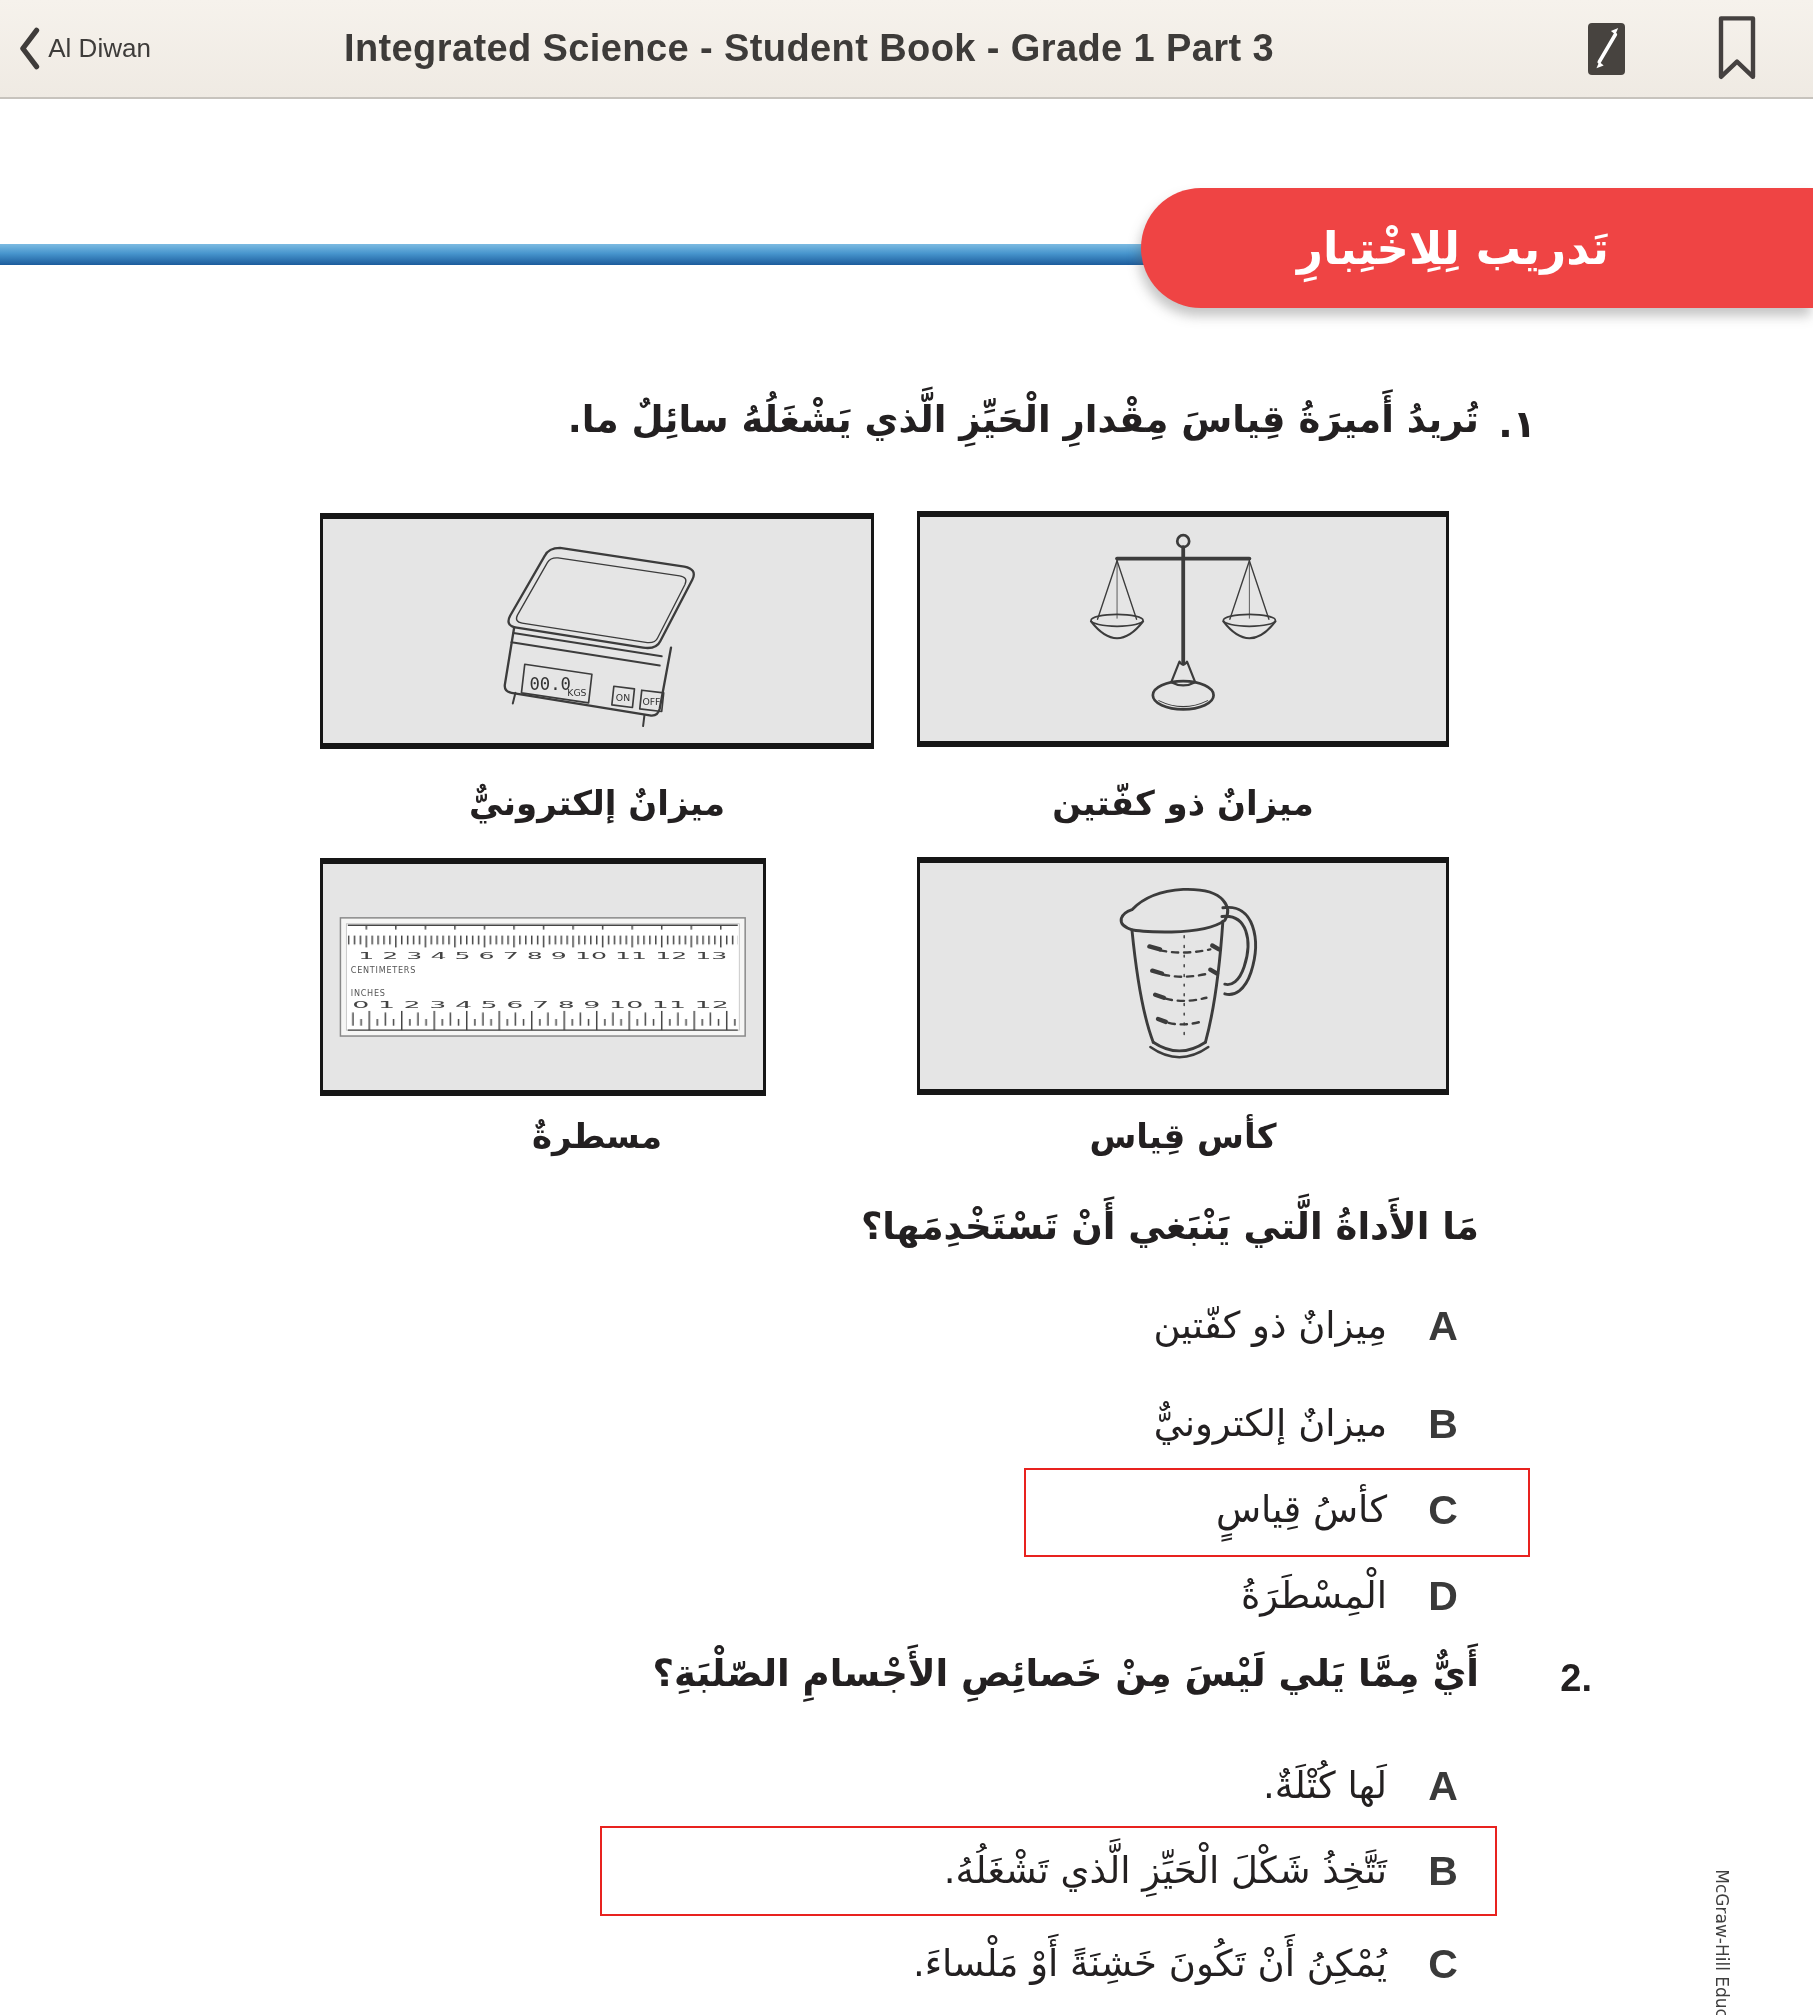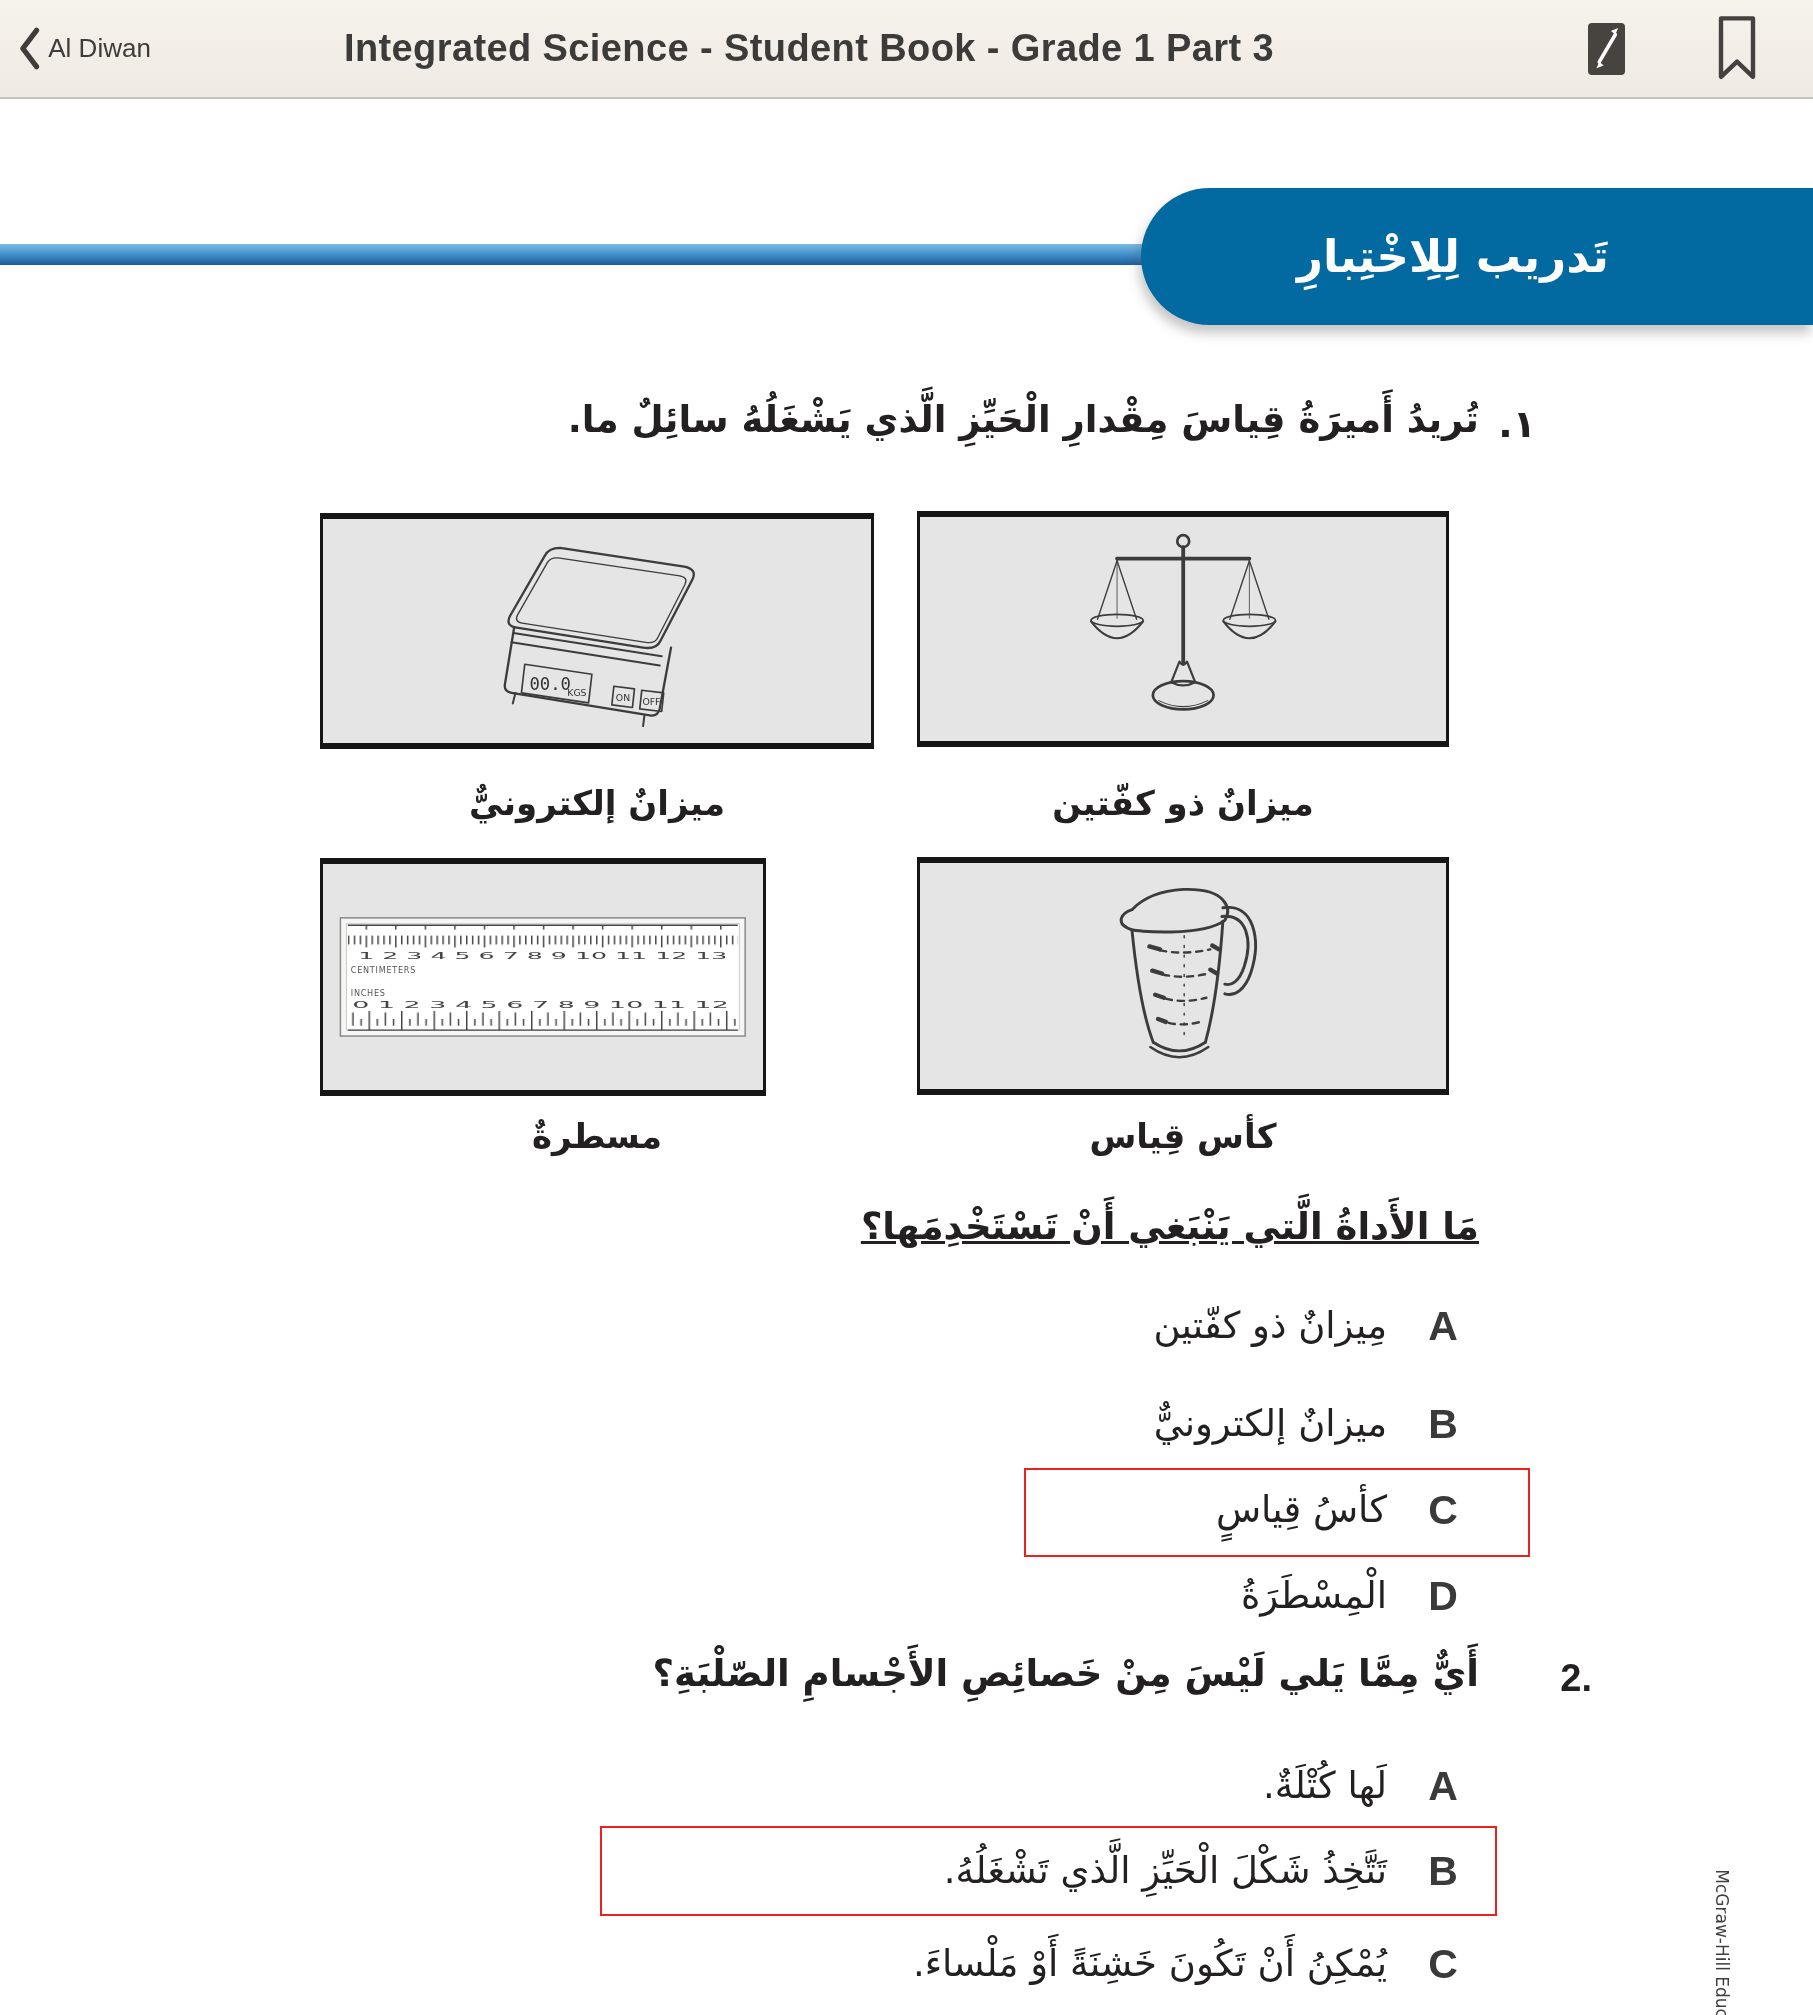--- a/index.html
+++ b/index.html
@@ -14,21 +14,21 @@
   .back-label{font-family:"Liberation Sans",sans-serif;font-size:26px;color:#3e3c3a;}
   .title{position:absolute;left:0;top:0;width:1618px;height:97px;display:flex;align-items:center;justify-content:center;
     font-family:"Liberation Sans",sans-serif;font-weight:bold;font-size:38px;color:#3d3b39;letter-spacing:0.4px;}
   .pen-btn{position:absolute;left:1588px;top:23.4px;width:37px;height:52px;background:#47433f;border-radius:4px;
     display:flex;align-items:center;justify-content:center;}
   .bm-top{position:absolute;left:1717px;top:14.5px;width:40px;height:66px;display:flex;align-items:center;justify-content:center;}
 
   
   .blue-rule{position:absolute;left:0;top:244px;width:1185px;height:21px;z-index:1;
     background:linear-gradient(180deg,#7cbbe2 0%,#4795cd 45%,#1c5c9c 100%);}
-  .banner{position:absolute;left:1141px;top:188px;width:672px;height:137px;background:#0369a1;
+  .banner{position:absolute;left:1141px;top:188px;width:672px;height:120px;background:#ef4444;
     border-radius:69px 0 0 69px;z-index:2;display:flex;align-items:center;justify-content:center;
     padding-right:48px;box-sizing:border-box;direction:rtl;color:#ffffff;font-weight:bold;font-size:45px;
     box-shadow:-2.4px 8px 11.3px rgba(90,90,90,.35);}
 
   
   .qnum{position:absolute;font-size:38px;font-weight:bold;color:#232021;direction:rtl;white-space:nowrap;line-height:1.4;}
   .qnum-latin{font-family:"Liberation Sans",sans-serif;}
   .qtext{position:absolute;font-size:37px;font-weight:bold;color:#232021;direction:rtl;white-space:nowrap;line-height:1.5;}
 
   .imgbox{position:absolute;border-style:solid;border-color:#161616;border-width:6.4px 3.6px;box-sizing:border-box;
@@ -155,21 +155,21 @@
     <path d="M148,212 Q192,222 242,210" class="ink" stroke-width="5" stroke-dasharray="13 12"></path>
     <path d="M154,262 Q192,272 238,260" class="ink" stroke-width="5" stroke-dasharray="13 12"></path>
     <path d="M160,312 Q192,320 232,308" class="ink" stroke-width="5" stroke-dasharray="13 12"></path>
     <path d="M120,154 l22,6 M126,204 l20,6 M132,254 l18,6 M138,304 l16,6" class="ink" stroke-width="9"></path>
     <path d="M250,152 l14,8 M246,202 l14,8" class="ink" stroke-width="9"></path>
   </svg>
 </div>
 <div class="caption" style="left:320px;top:1111px;width:554px;">مسطرةٌ</div>
 <div class="caption" style="left:917px;top:1111px;width:532px;">كأس قِياس</div>
 
-<div class="qtext" style="right:335px;top:1199px;text-decoration:underline;">مَا الأَداةُ الَّتي يَنْبَغي أَنْ تَسْتَخْدِمَها؟</div>
+<div class="qtext" style="right:335px;top:1199px;">مَا الأَداةُ الَّتي يَنْبَغي أَنْ تَسْتَخْدِمَها؟</div>
 
 <div class="opt" style="top:1296px;">
   <span class="letter">A</span>
   <span class="otext">مِيزانٌ ذو كفّتين</span>
 </div>
 <div class="opt" style="top:1394px;">
   <span class="letter">B</span>
   <span class="otext">ميزانٌ إلكترونيٌّ</span>
 </div>
 <div class="redbox" style="left:1024px;top:1468px;width:502px;height:85px;"></div>

